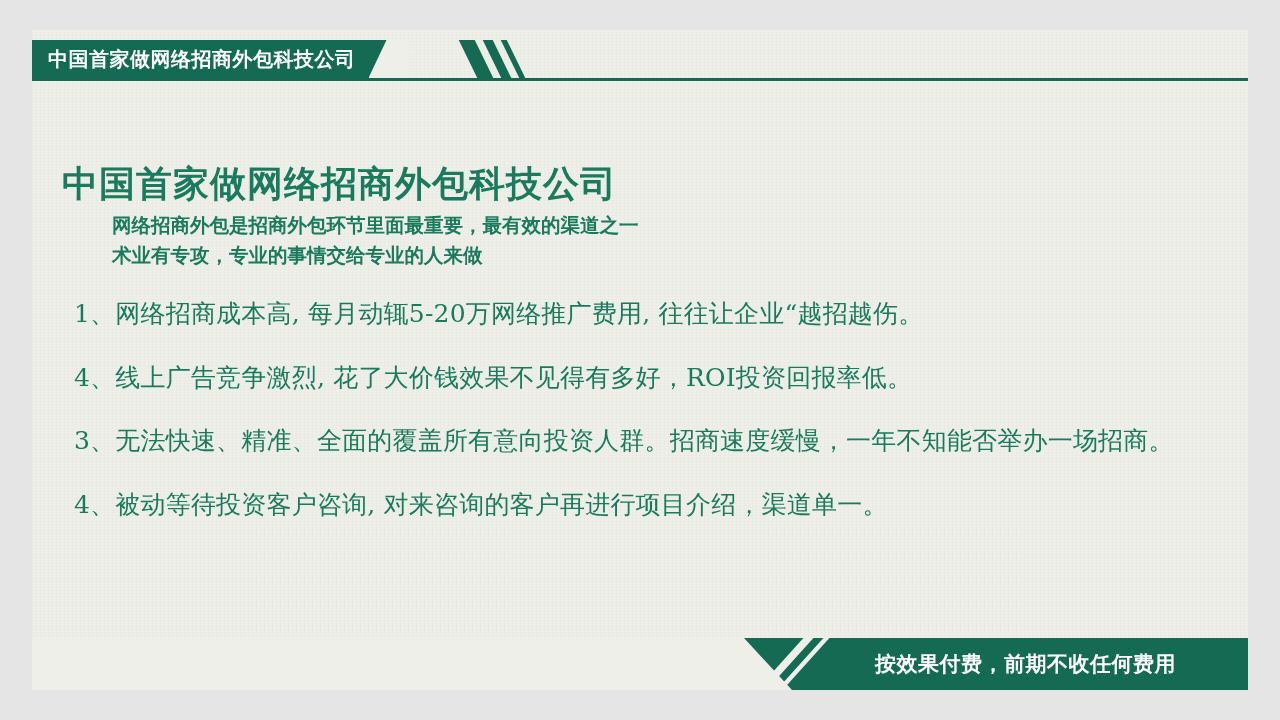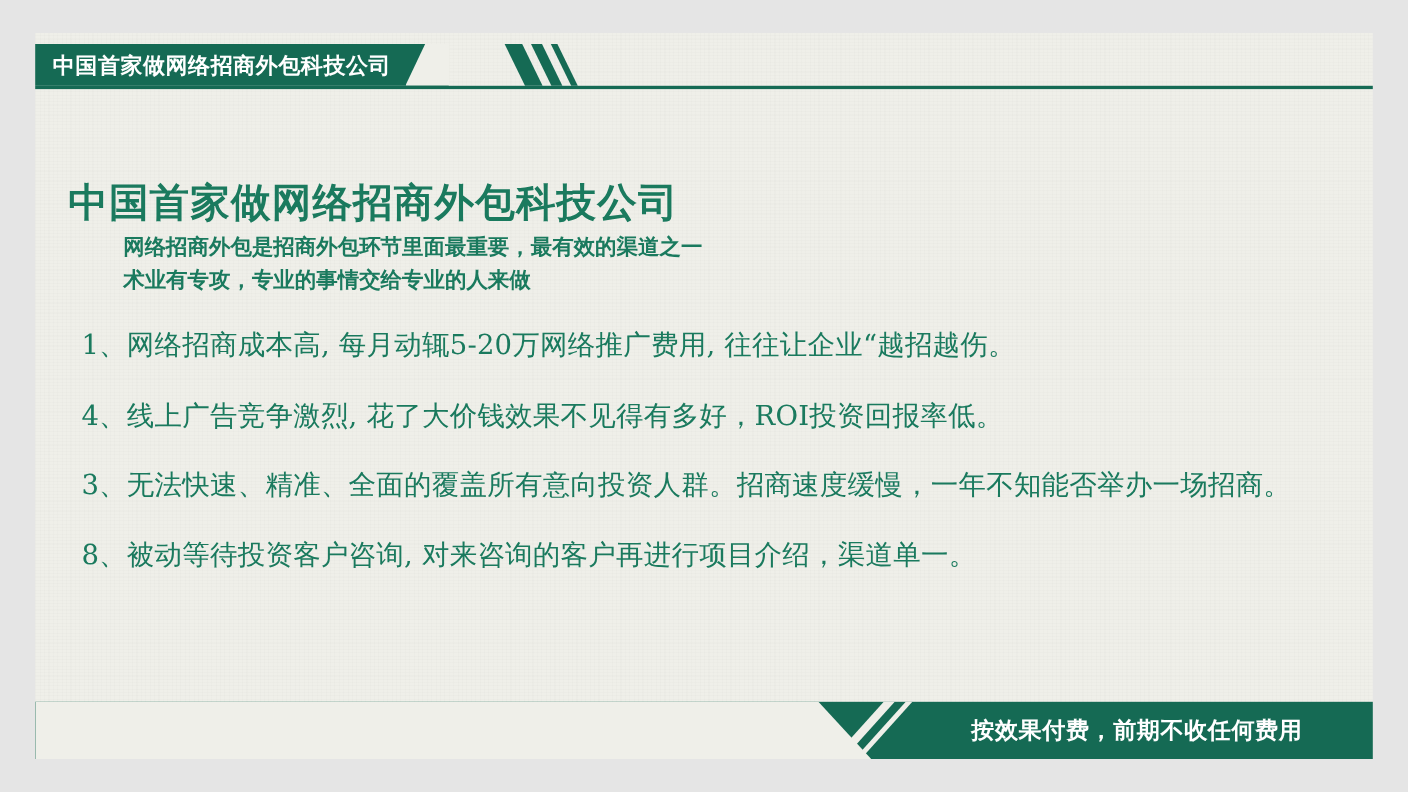--- a/index.html
+++ b/index.html
@@ -137,21 +137,21 @@
     position: absolute;
     left: 32px;
     bottom: 30px;
     width: 1216px;
     height: 52px;
     background: #156A54;
     z-index: 5;
   }
   .bottom-bar .tagline {
     position: absolute;
-    right: 64px;
+    right: 72px;
     top: 50%;
     transform: translateY(-50%);
     color: #FFFFFF;
     font-size: 21px;
     font-weight: bold;
     letter-spacing: 0.5px;
     white-space: nowrap;
   }
   
   .bottom-notch {
@@ -203,21 +203,21 @@
 
   <div class="subhead">
     <div>网络招商外包是招商外包环节里面最重要，最有效的渠道之一</div>
     <div>术业有专攻，专业的事情交给专业的人来做</div>
   </div>
 
   <div class="body-list">
     <p>1、网络招商成本高, 每月动辄5-20万网络推广费用, 往往让企业“越招越伤。</p>
     <p>4、线上广告竞争激烈, 花了大价钱效果不见得有多好，ROI投资回报率低。</p>
     <p>3、无法快速、精准、全面的覆盖所有意向投资人群。招商速度缓慢，一年不知能否举办一场招商。</p>
-    <p>8、被动等待投资客户咨询, 对来咨询的客户再进行项目介绍，渠道单一。</p>
+    <p>4、被动等待投资客户咨询, 对来咨询的客户再进行项目介绍，渠道单一。</p>
   </div>
 
   <div class="bottom-bar">
     <span class="bottom-notch"></span>
     <span class="bottom-chev">
       <i class="b1"></i>
       <i class="b2"></i>
     </span>
     <span class="tagline">按效果付费，前期不收任何费用</span>
   </div>

